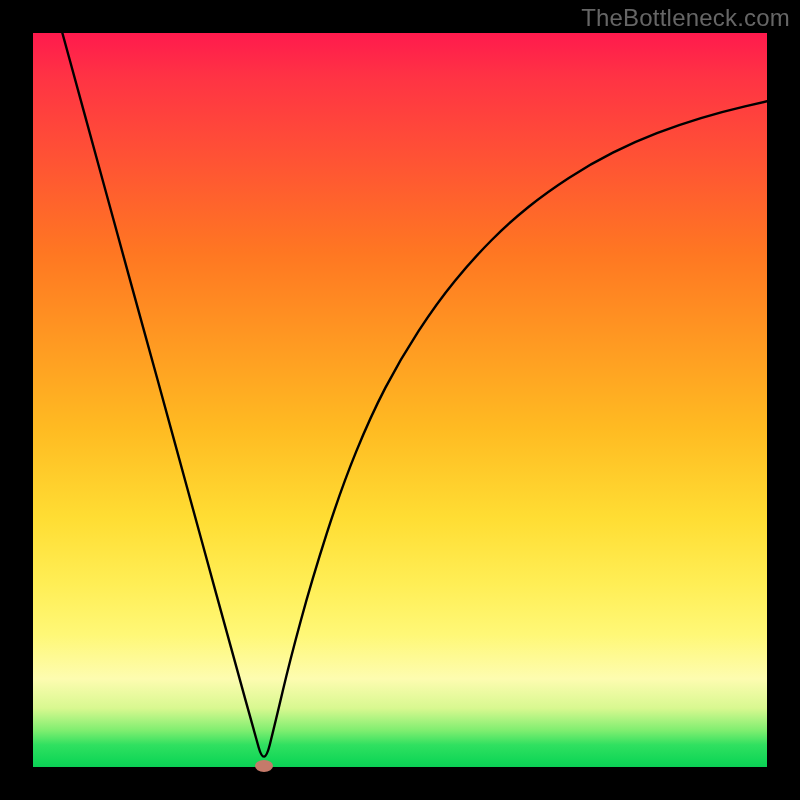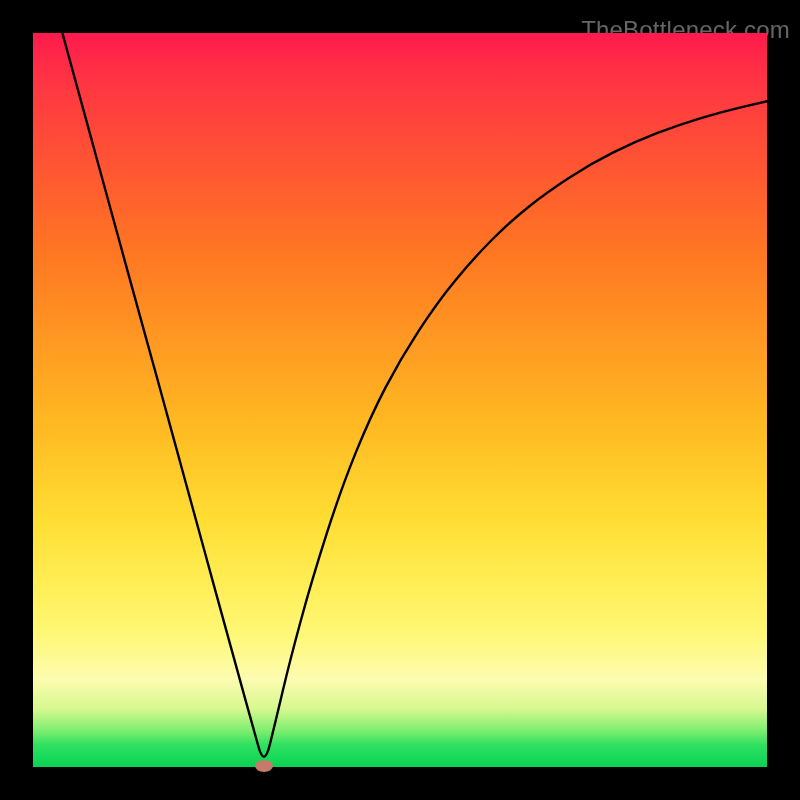--- a/index.html
+++ b/index.html
@@ -30,21 +30,21 @@
       #fdfcb0 88%,
       #d8f890 92%,
       #80ee70 95%,
       #30e060 97%,
       #15d858 99%,
       #0bd055 100%
     );
   }
   .watermark {
     position: absolute;
-    top: 16px;
+    top: 4px;
     right: 10px;
     color: #666;
     font-size: 24px;
     font-weight: 500;
     letter-spacing: 0.2px;
   }
   svg.curve {
     position: absolute;
     left: 0;
     top: 0;

